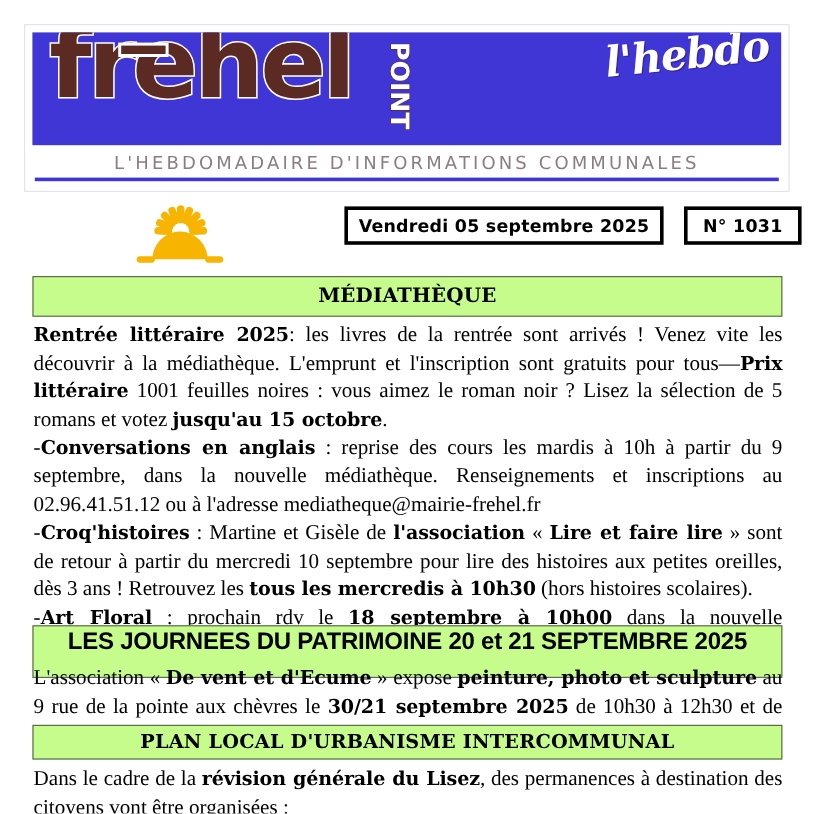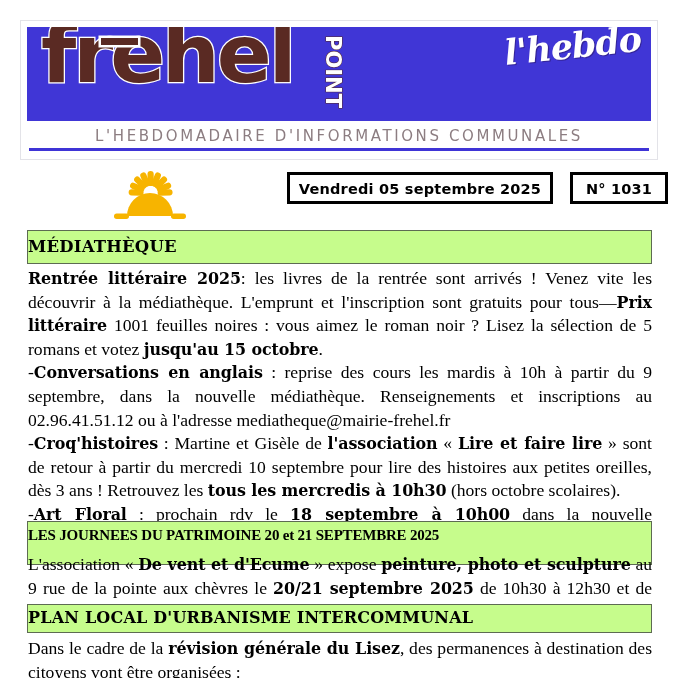--- a/index.html
+++ b/index.html
@@ -177,27 +177,28 @@
   .num-box  { left: 530px; width: 98px; }
 
   
   .sec-head {
     position: absolute;
     left: 27px;
     width: 625px;
     box-sizing: border-box;
     background: #c6fc8c;
     border: 1.5px solid #5d6b52;
+    text-align: center;
     font-family: "DejaVu Serif", serif;
     font-weight: 700;
     color: #000;
     letter-spacing: 0.2px;
   }
   .sec-head.h1 { top: 230px;  height: 34px; font-size: 16.5px; line-height: 31px; }
-  .sec-head.h2 { top: 521px;  height: 44px; font-size: 15px; line-height: 26px; font-family:Liberation Serif, serif; letter-spacing: -0.2px;}
+  .sec-head.h2 { top: 521px;  height: 44px; font-size: 20px; line-height: 26px; font-family:Liberation Sans, sans-serif; letter-spacing: -0.2px;}
   .sec-head.h3 { top: 604px;  height: 29px; font-size: 16px;   line-height: 26px; font-family:"DejaVu Serif", serif; }
 
   
   .body-block {
     position: absolute;
     left: 28px;
     width: 624px;
     font-family: "Liberation Serif", serif;
     font-size: 17.6px;
     line-height: 23.6px;
@@ -254,27 +255,27 @@
       </g>
     </svg>
     <div class="date-box">Vendredi 05 septembre 2025</div>
     <div class="num-box">N° 1031</div>
   </div>
 
   <div class="sec-head h1" style="background: rgb(198, 252, 140); border-color: rgb(93, 107, 82);">MÉDIATHÈQUE</div>
   <div class="body-block blk-media" id="body-mediatheque">
       <p><b>Rentrée littéraire 2025</b><span>: les livres de la rentrée sont arrivés ! Venez vite les découvrir à la médiathèque. L'emprunt et l'inscription sont gratuits pour tous—</span><b>Prix littéraire</b><span> 1001 feuilles noires : vous aimez le roman noir ? Lisez la sélection de 5 romans et votez </span><b>jusqu'au 15 octobre</b><span>.</span></p>
       <p><span>-</span><b>Conversations en anglais</b><span> : reprise des cours les mardis à 10h à partir du 9 septembre, dans la nouvelle médiathèque. Renseignements et inscriptions au 02.96.41.51.12 ou à l'adresse mediatheque@mairie-frehel.fr</span></p>
-      <p><span>-</span><b>Croq'histoires</b><span> : Martine et Gisèle de </span><b>l'association</b><span> « </span><b>Lire et faire lire</b><span> » sont de retour à partir du mercredi 10 septembre pour lire des histoires aux petites oreilles, dès 3 ans ! Retrouvez les </span><b>tous les mercredis à 10h30</b><span> (hors octobre scolaires).</span></p>
+      <p><span>-</span><b>Croq'histoires</b><span> : Martine et Gisèle de </span><b>l'association</b><span> « </span><b>Lire et faire lire</b><span> » sont de retour à partir du mercredi 10 septembre pour lire des histoires aux petites oreilles, dès 3 ans ! Retrouvez les </span><b>tous les mercredis à 10h30</b><span> (hors histoires scolaires).</span></p>
       <p><span>-</span><b>Art Floral</b><span> : prochain rdv le </span><b>18 septembre à 10h00</b><span> dans la nouvelle médiathèque. Inscriptions auprès de Catherine au 06.87.05.01.75</span></p>
     </div>
 
   <div class="sec-head h2" style="background: rgb(198, 252, 140); border-color: rgb(93, 107, 82);">LES JOURNEES DU PATRIMOINE 20 et 21 SEPTEMBRE 2025</div>
   <div class="body-block blk-patri" id="body-patrimoine">
-      <p><span>L'association « </span><b>De vent et d'Ecume</b><span> » expose </span><b>peinture, photo et sculpture</b><span> au 9 rue de la pointe aux chèvres le </span><b>20/21 septembre 2025</b><span> de 10h30 à 12h30 et de 16h30 à 18h30.</span></p>
+      <p><span>L'association « </span><b>De vent et d'Ecume</b><span> » expose </span><b>peinture, photo et sculpture</b><span> au 9 rue de la pointe aux chèvres le </span><b>30/21 septembre 2025</b><span> de 10h30 à 12h30 et de 16h30 à 18h30.</span></p>
     </div>
 
   <div class="sec-head h3" style="background: rgb(198, 252, 140); border-color: rgb(93, 107, 82);">PLAN LOCAL D'URBANISME INTERCOMMUNAL</div>
   <div class="body-block blk-plu" id="body-pluih">
       <p><span>Dans le cadre de la </span><b>révision générale du Lisez</b><span>, des permanences à destination des citoyens vont être organisées :</span></p>
     </div>
 
 </div>
 
 </body></html>

